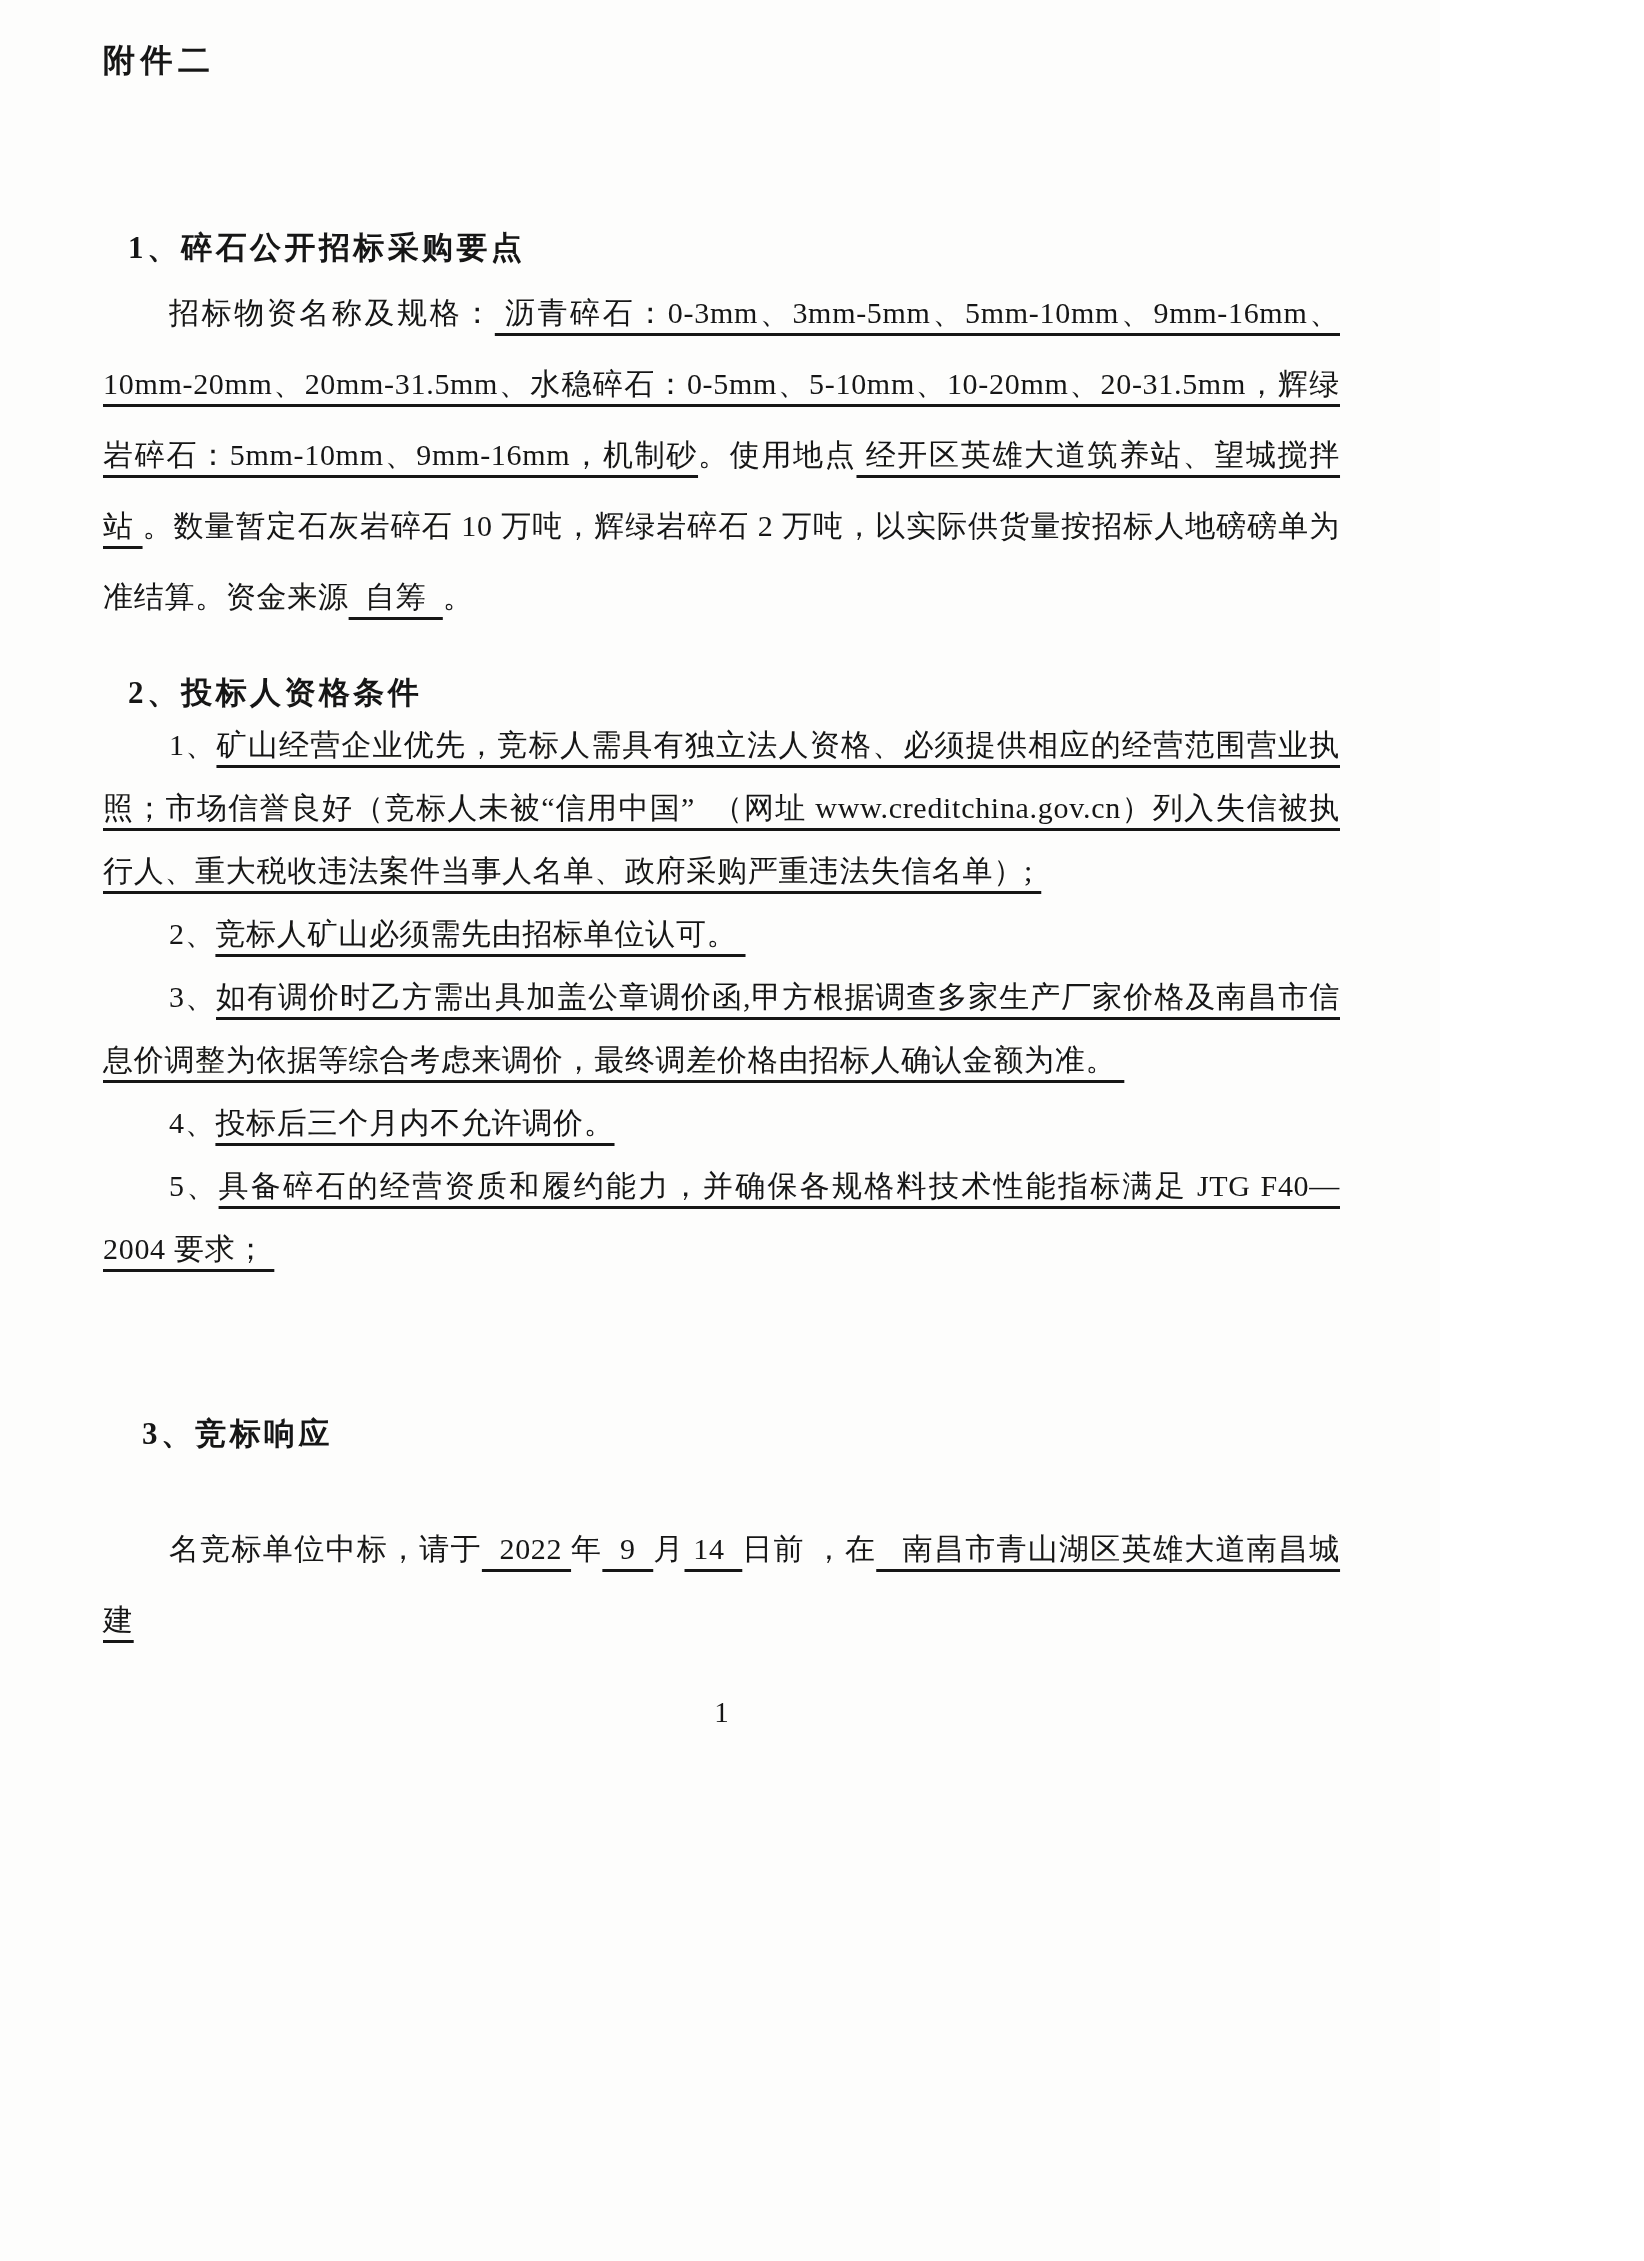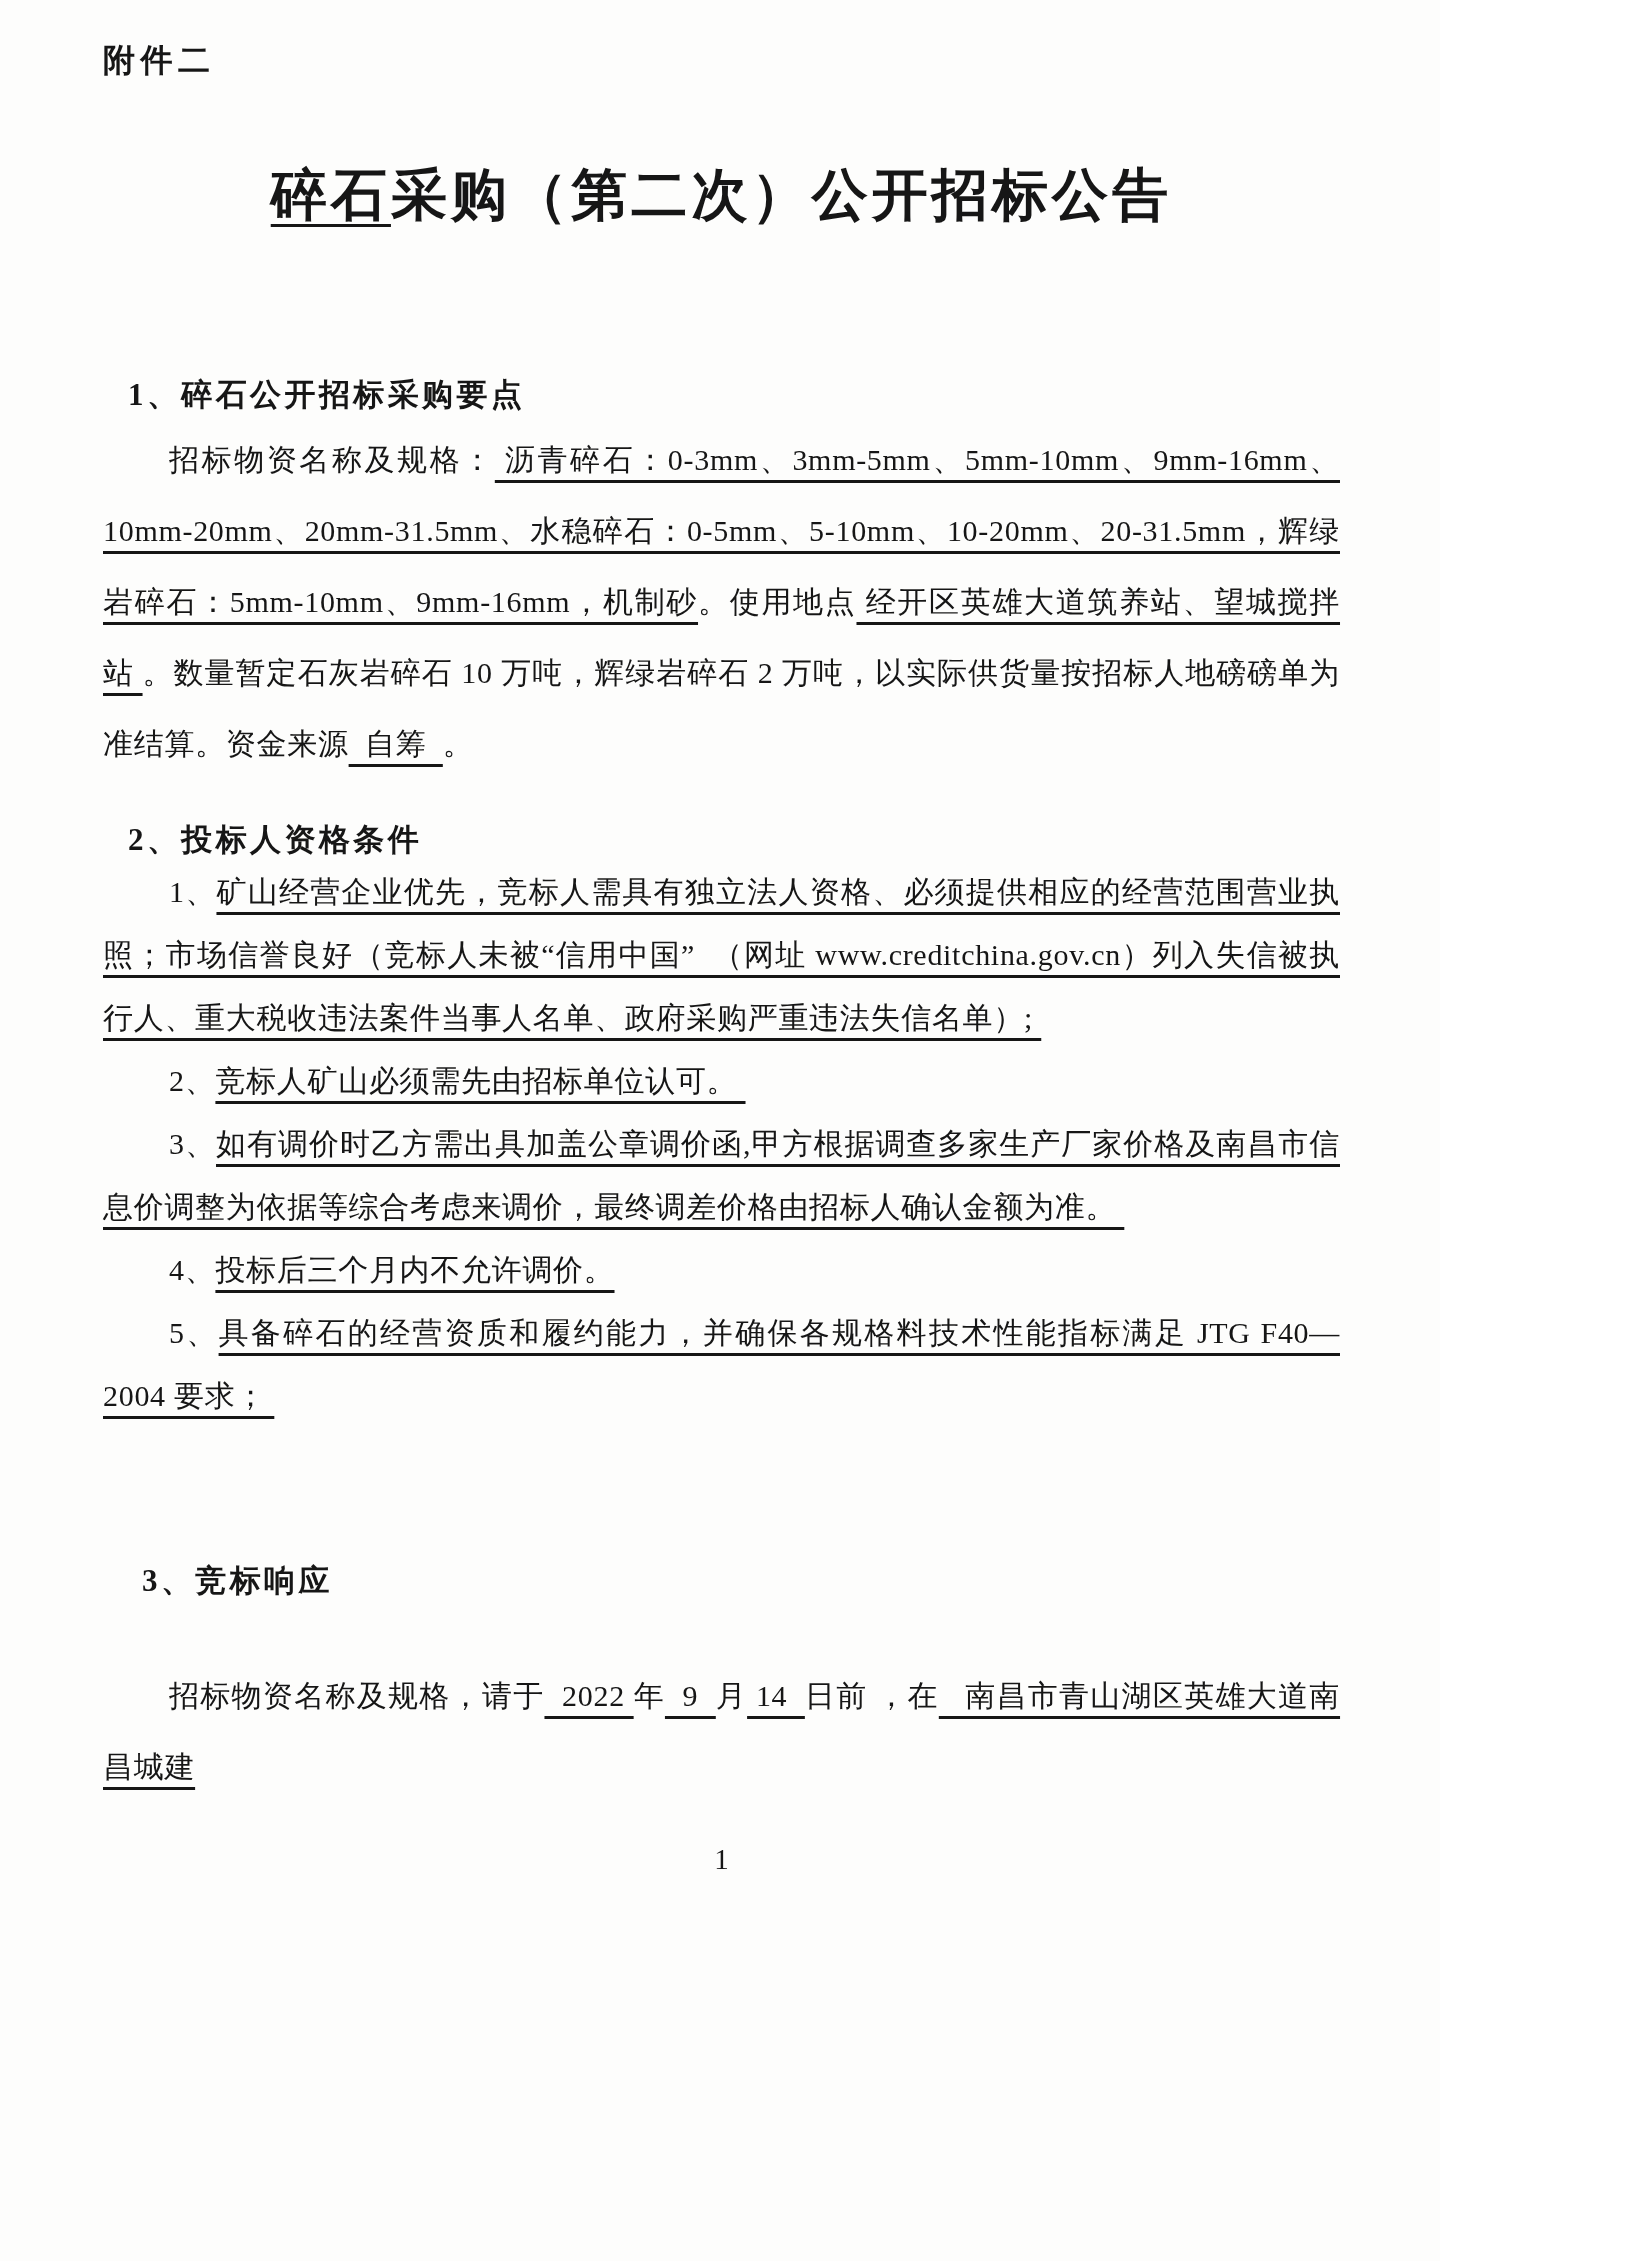--- a/index.html
+++ b/index.html
@@ -66,21 +66,20 @@
   }
 </style>
 </head>
 <body>
 
 <div class="page">
   <div class="content">
 
     <div class="attachment">附件二</div>
 
-    <h1 class="doc-title"><u>碎石</u><span>采购（第二次）公开招标公告</span></h1>
 
     <h2 class="sec-heading sec1">1、碎石公开招标采购要点</h2>
 
 
     <p class="para indent p-spec"><span>招标物资名称及规格：</span><u>&nbsp;沥青碎石：0-3mm、3mm-5mm、5mm-10mm、9mm-16mm、10mm-20mm、20mm-31.5mm、水稳碎石：0-5mm、5-10mm、10-20mm、20-31.5mm，辉绿岩碎石：5mm-10mm、9mm-16mm，机制砂</u><span>。使用地点</span><u>&nbsp;经开区英雄大道筑养站、望城搅拌站&nbsp;</u><span>。数量暂定石灰岩碎石 10 万吨，辉绿岩碎石 2 万吨，以实际供货量按招标人地磅磅单为准结算。资金来源</span><u>&nbsp;&nbsp;自筹&nbsp;&nbsp;</u><span>。</span></p>
 
     <h2 class="sec-heading sec2">2、投标人资格条件</h2>
 
 
     <p class="para indent p-item"><span>1、</span><u>矿山经营企业优先，竞标人需具有独立法人资格、必须提供相应的经营范围营业执照；市场信誉良好（竞标人未被“信用中国”&nbsp;&nbsp;（网址 www.creditchina.gov.cn）列入失信被执行人、重大税收违法案件当事人名单、政府采购严重违法失信名单）;&nbsp;</u></p>
@@ -88,19 +87,19 @@
     <p class="para indent p-item"><span>2、</span><u>竞标人矿山必须需先由招标单位认可。&nbsp;</u></p>
 
     <p class="para indent p-item"><span>3、</span><u>如有调价时乙方需出具加盖公章调价函,甲方根据调查多家生产厂家价格及南昌市信息价调整为依据等综合考虑来调价，最终调差价格由招标人确认金额为准。&nbsp;</u></p>
 
     <p class="para indent p-item"><span>4、</span><u>投标后三个月内不允许调价。</u></p>
 
     <p class="para indent p-item"><span>5、</span><u>具备碎石的经营资质和履约能力，并确保各规格料技术性能指标满足 JTG F40—2004 要求；&nbsp;</u></p>
 
     <h2 class="sec-heading sec3">3、竞标响应</h2>
 
-    <p class="para indent p-respond"><span>招标物资名称及规格，请于</span><u>&nbsp;&nbsp;2022&nbsp;</u><span>年</span><u>&nbsp;&nbsp;9&nbsp;&nbsp;</u><span>月</span><u>&nbsp;14&nbsp;&nbsp;</u><span>日前 ，在</span><u>&nbsp;&nbsp;&nbsp;南昌市青山湖区英雄大道南昌城建</u></p>
+    <p class="para indent p-respond"><span>名竞标单位中标，请于</span><u>&nbsp;&nbsp;2022&nbsp;</u><span>年</span><u>&nbsp;&nbsp;9&nbsp;&nbsp;</u><span>月</span><u>&nbsp;14&nbsp;&nbsp;</u><span>日前 ，在</span><u>&nbsp;&nbsp;&nbsp;南昌市青山湖区英雄大道南昌城建</u></p>
 
     <div class="page-number">1</div>
 
   </div>
 </div>
 
 
 </body></html>

